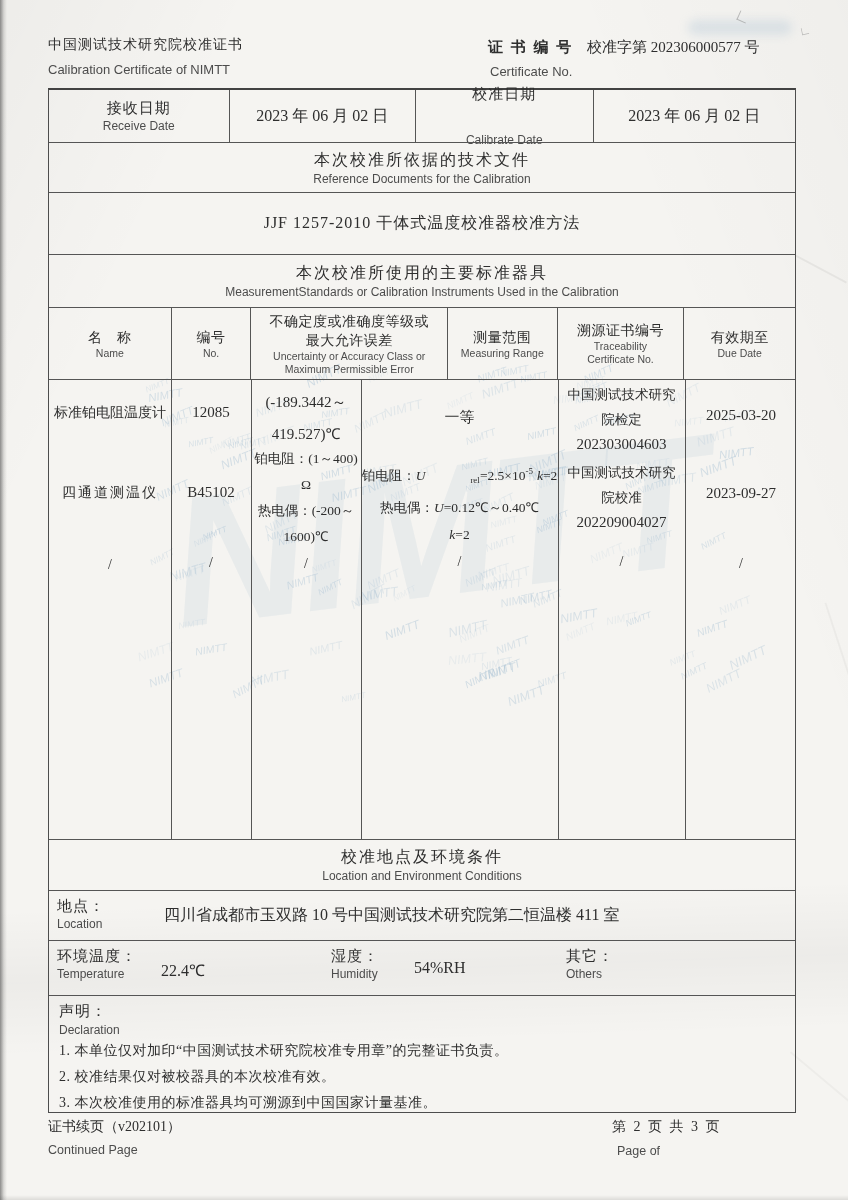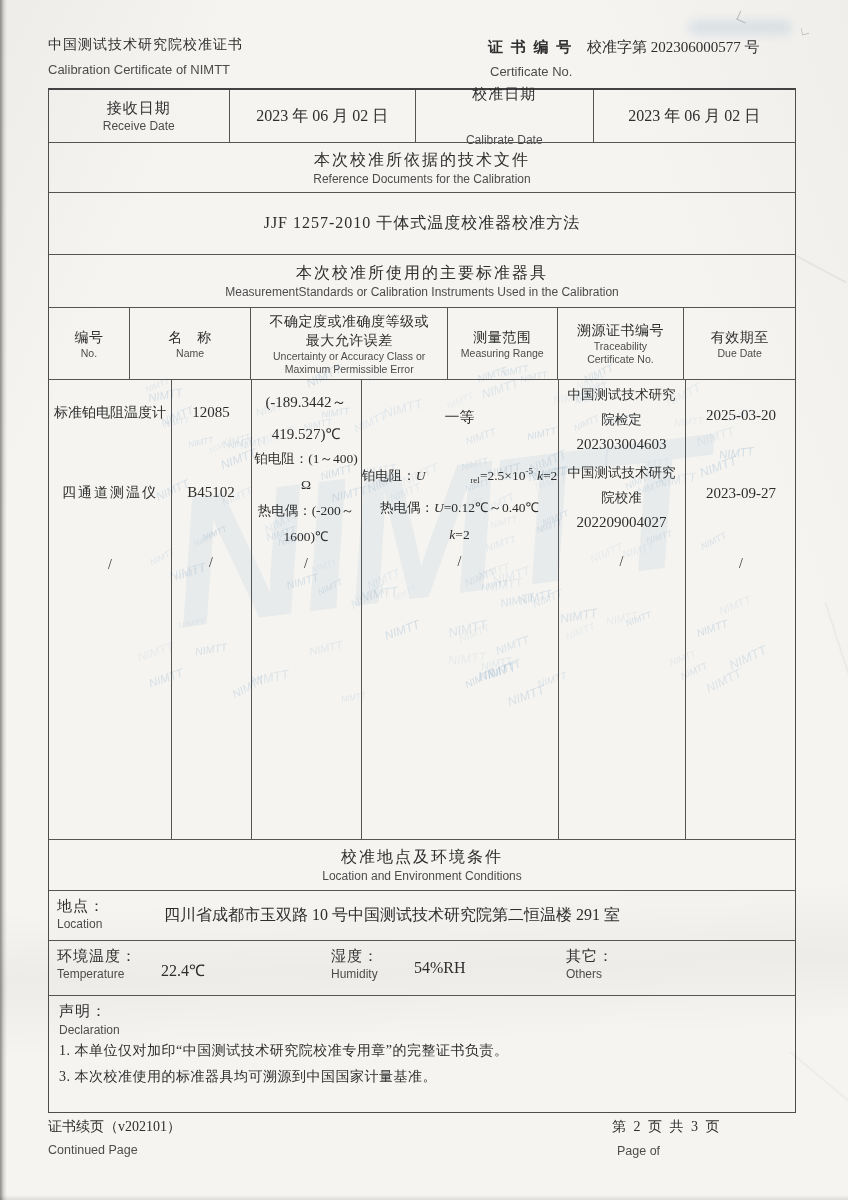--- a/index.html
+++ b/index.html
@@ -260,27 +260,27 @@
     </div>
 
     <div class="row ref-body cn">JJF 1257-2010  干体式温度校准器校准方法</div>
 
     <div class="row sec-title" style="height:53px;">
       <div class="cn-t cn">本次校准所使用的主要标准器具</div>
       <div class="en-t en">MeasurementStandards or Calibration Instruments Used in the Calibration</div>
     </div>
 
     <div class="row flex std-hdr">
+      <div class="cell" style="width:122px;">
+        <div class="lbl-cn cn">名　称</div>
+        <div class="lbl-en en">Name</div>
+      </div>
       <div class="cell" style="width:80px;">
         <div class="lbl-cn cn">编号</div>
         <div class="lbl-en en">No.</div>
-      </div>
-      <div class="cell" style="width:122px;">
-        <div class="lbl-cn cn">名　称</div>
-        <div class="lbl-en en">Name</div>
       </div>
       <div class="cell" style="width:197px;">
         <div class="lbl-cn cn">不确定度或准确度等级或</div>
         <div class="lbl-cn cn">最大允许误差</div>
         <div class="lbl-en en">Uncertainty or Accuracy Class or</div>
         <div class="lbl-en en">Maximum Permissible Error</div>
       </div>
       <div class="cell" style="width:110px;">
         <div class="lbl-cn cn">测量范围</div>
         <div class="lbl-en en">Measuring Range</div>
@@ -348,21 +348,21 @@
     <div class="row sec-title" style="height:51px;">
       <div class="cn-t cn">校准地点及环境条件</div>
       <div class="en-t en">Location and Environment Conditions</div>
     </div>
 
     <div class="row loc-row">
       <div class="lab2" style="left:8px;">
         <div class="lbl-cn cn">地点：</div>
         <div class="lbl-en en">Location</div>
       </div>
-      <div class="inline-val cn" style="left:115px;top:14px;">四川省成都市玉双路 10 号中国测试技术研究院第二恒温楼 291 室</div>
+      <div class="inline-val cn" style="left:115px;top:14px;">四川省成都市玉双路 10 号中国测试技术研究院第二恒温楼 411 室</div>
     </div>
 
     <div class="row env-row">
       <div class="lab2" style="left:8px;">
         <div class="lbl-cn cn">环境温度：</div>
         <div class="lbl-en en">Temperature</div>
       </div>
       <div class="inline-val num" style="left:112px;top:18px;">22.4℃</div>
       <div class="lab2" style="left:282px;">
         <div class="lbl-cn cn">湿度：</div>
@@ -373,20 +373,21 @@
         <div class="lbl-cn cn">其它：</div>
         <div class="lbl-en en">Others</div>
       </div>
       <div class="inline-val num" style="left:610px;top:18px;"></div>
     </div>
 
     <div class="row decl">
       <div class="lbl-cn cn">声明：</div>
       <div class="lbl-en en">Declaration</div>
       <div class="decl-item cn">1. 本单位仅对加印“中国测试技术研究院校准专用章”的完整证书负责。</div>
+      <div class="decl-item cn">2. 校准结果仅对被校器具的本次校准有效。</div>
       <div class="decl-item cn">3. 本次校准使用的标准器具均可溯源到中国国家计量基准。</div>
     </div>
   </div>
 
   <div class="foot-l-cn cn">证书续页（v202101）</div>
   <div class="foot-l-en en">Continued Page</div>
   <div class="foot-r-cn cn">第 2 页 共 3 页</div>
   <div class="foot-r-en en">Page of</div>
 
 </div>

